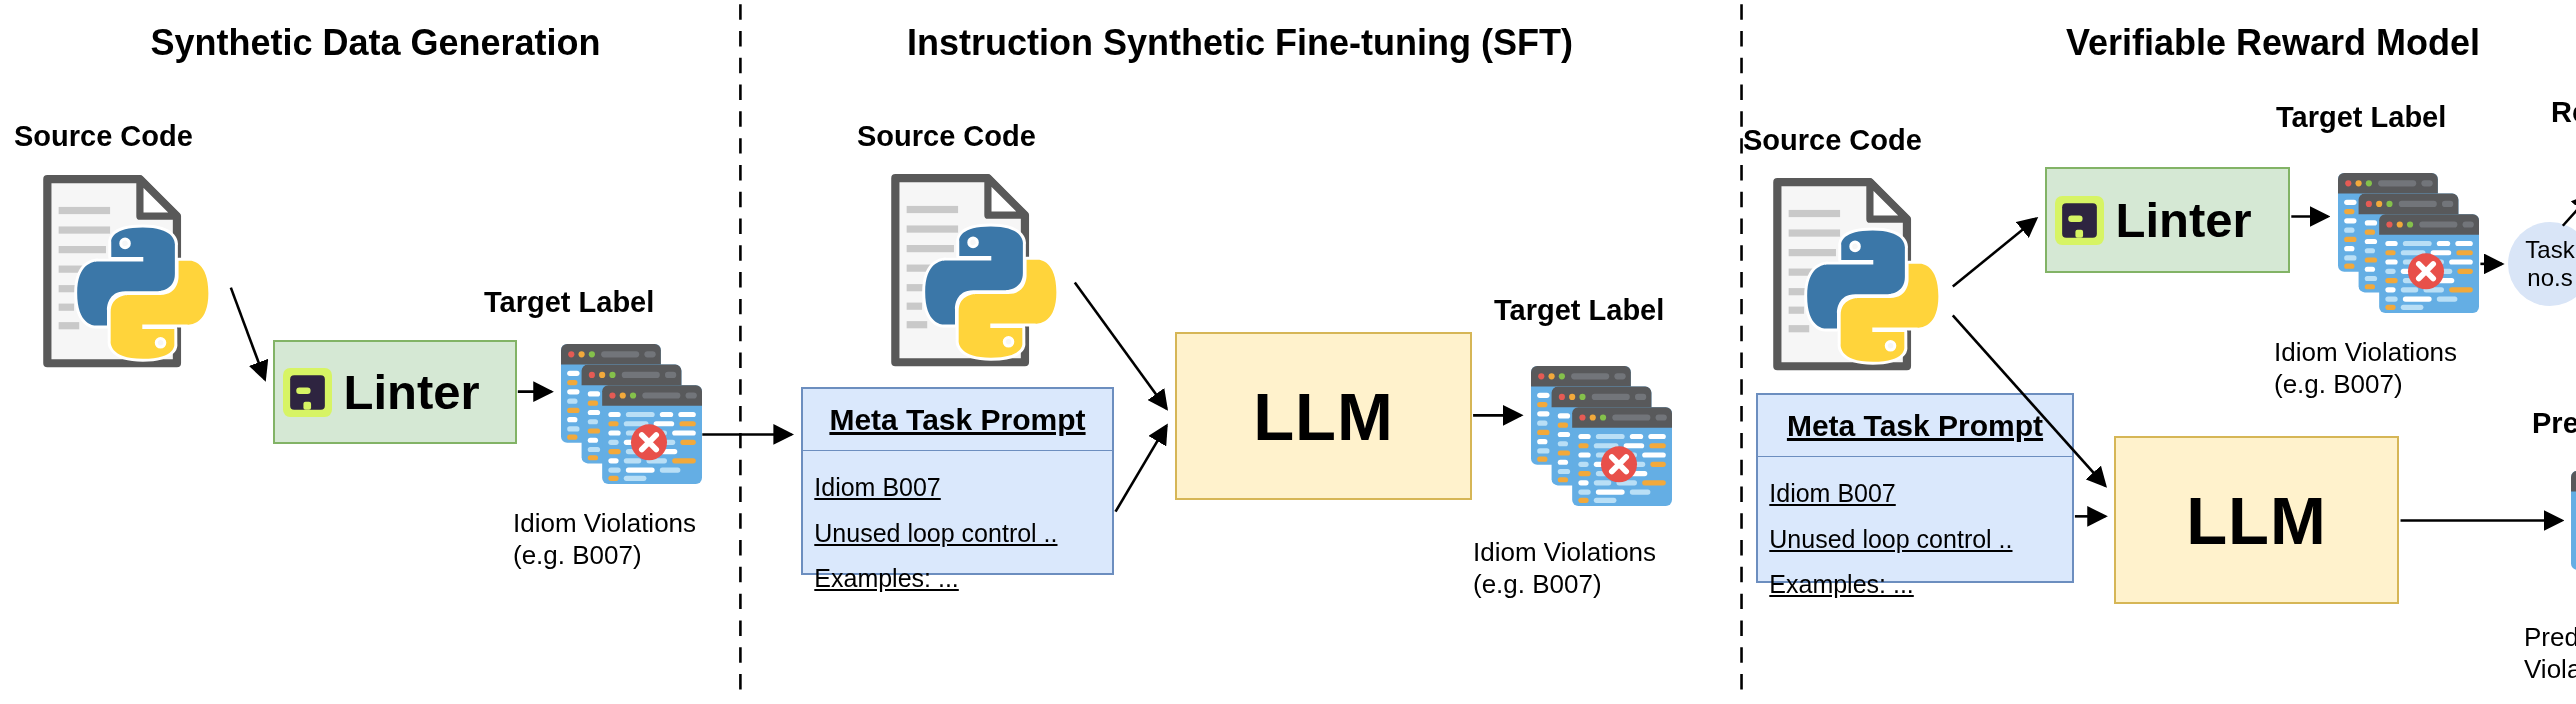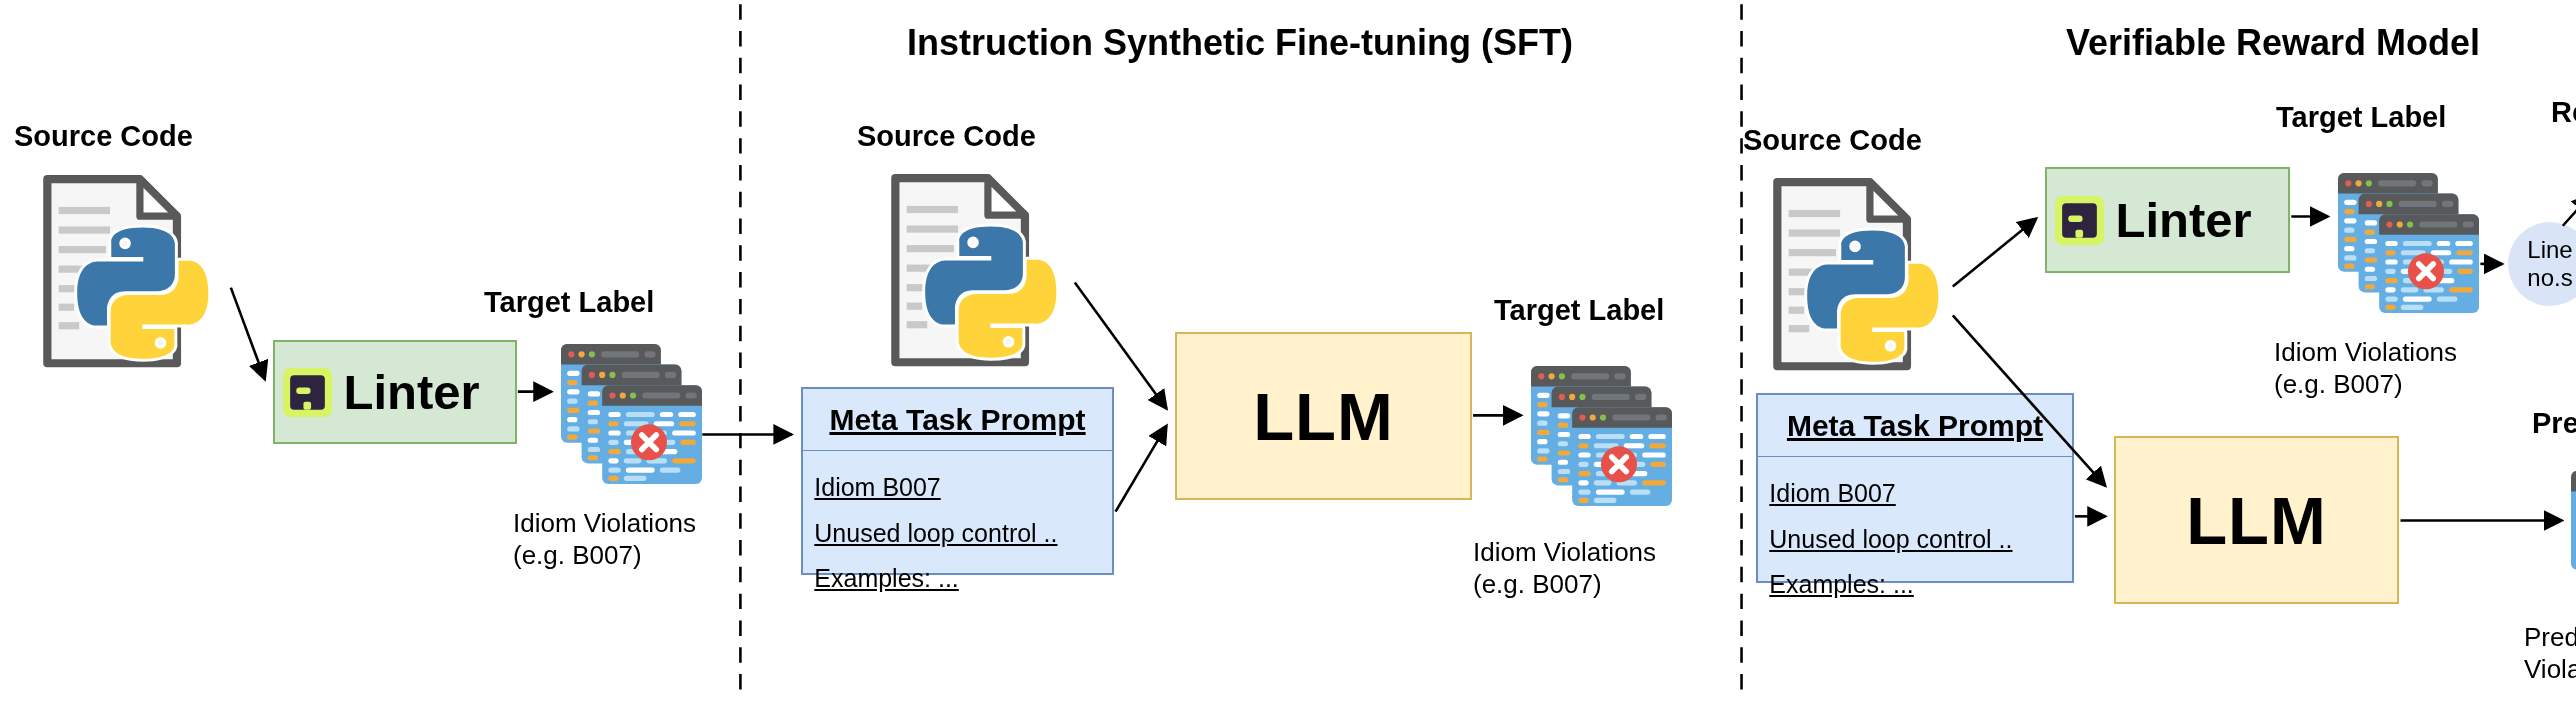--- a/index.html
+++ b/index.html
@@ -103,20 +103,21 @@
 
       <symbol id="sym-ruff" viewBox="0 0 96 96">
         <rect x="0" y="0" width="96" height="96" rx="14" fill="var(--ruff_lime)"></rect>
         <rect x="14" y="14" width="68" height="68" rx="8" fill="var(--ruff_purple)"></rect>
         <rect x="26" y="38" width="28" height="13" rx="6" fill="var(--ruff_lime)"></rect>
         <rect x="40" y="66" width="15" height="16" rx="4" fill="var(--ruff_lime)"></rect>
       </symbol>
     </defs>
   </svg>
 
+  <div class="abs panel-title" style="left:118px;top:21.6px;width:515px;">Synthetic Data Generation</div>
   <div class="abs panel-title" style="left:828px;top:21.6px;width:824px;">Instruction Synthetic Fine-tuning (SFT)</div>
   <div class="abs panel-title" style="left:1861px;top:21.6px;width:824px;">Verifiable Reward Model</div>
 
   <div class="abs h-label" style="left:14px;top:120px;">Source Code</div>
   <div class="abs h-label" style="left:857px;top:120px;">Source Code</div>
   <div class="abs h-label" style="left:1743px;top:124px;">Source Code</div>
 
   <div class="abs h-label h-center" style="left:484px;top:286px;width:258px;">Target Label</div>
   <div class="abs h-label h-center" style="left:1494px;top:294px;width:258px;">Target Label</div>
   <div class="abs h-label h-center" style="left:2276px;top:101px;width:258px;">Target Label</div>
@@ -194,21 +195,21 @@
     <div>(e.g. B007)</div>
   </div>
   <div class="abs caption" style="left:2524px;top:621px;width:258px;">
     <div>Predicted B007</div>
     <div>Violations</div>
   </div>
 
   <div class="abs h-label h-center" style="left:2551px;top:96px;width:206px;">Reward</div>
 
   <div class="abs ellipse ellipse-blue" style="left:2508px;top:222px;width:84px;height:84px;">
-    <div>Line</div>
+    <div>Task</div>
     <div>no.s</div>
   </div>
 
   <div class="abs h-label h-center" style="left:2532px;top:407px;width:206px;">Prediction</div>
 
   <svg class="abs overlay" style="left:0;top:0;" width="2805" height="705" viewBox="0 0 5444 1368">
     <defs>
       <marker id="arr" viewBox="0 0 12 12" refX="10.5" refY="6" markerWidth="8" markerHeight="8" orient="auto-start-reverse">
         <path d="M0 0 L12 6 L0 12 Z" fill="var(--arrow_black)"></path>
       </marker>

